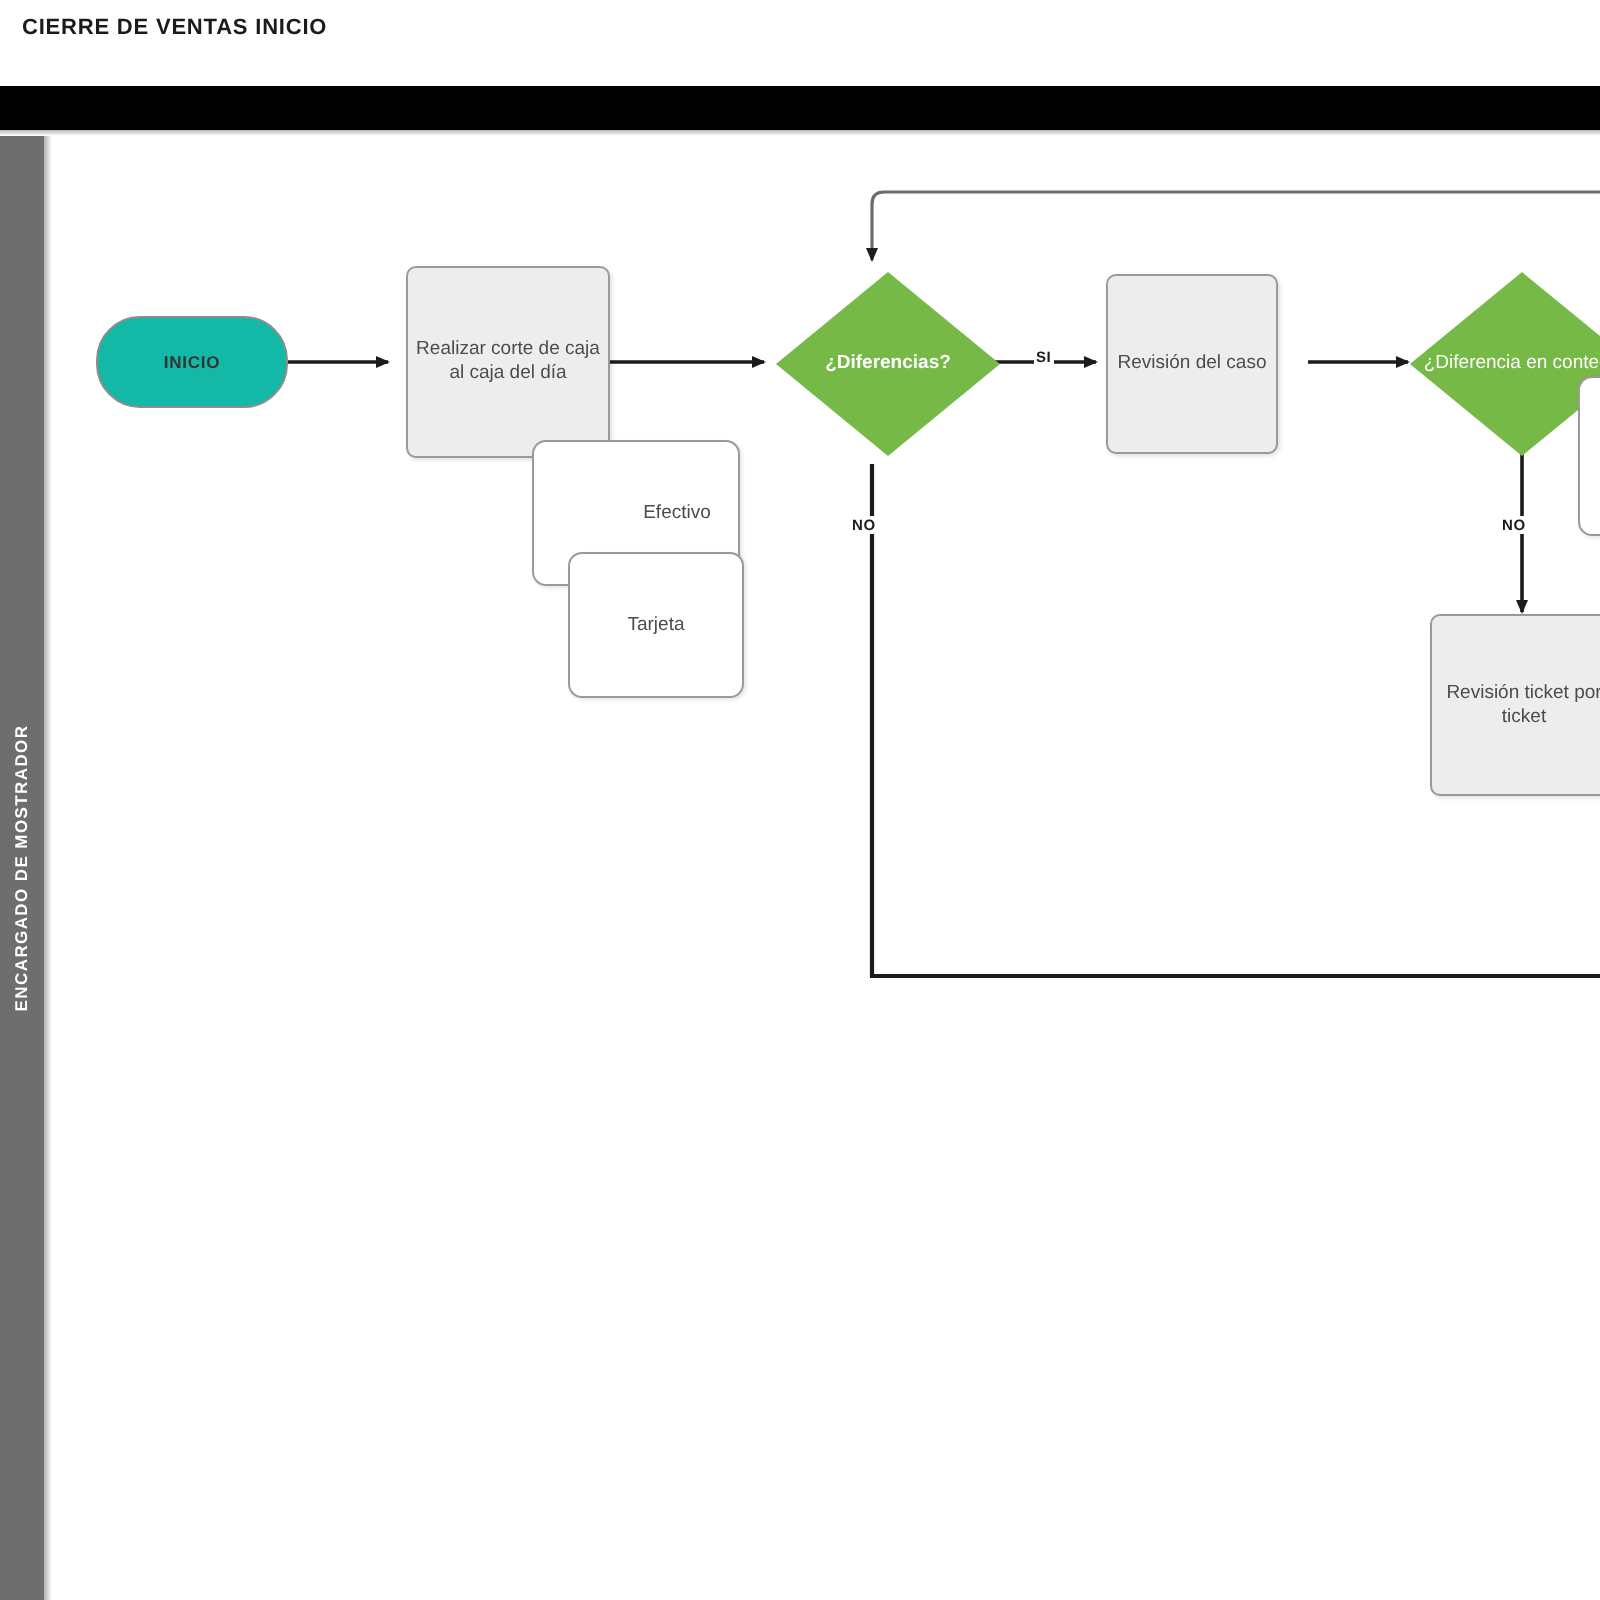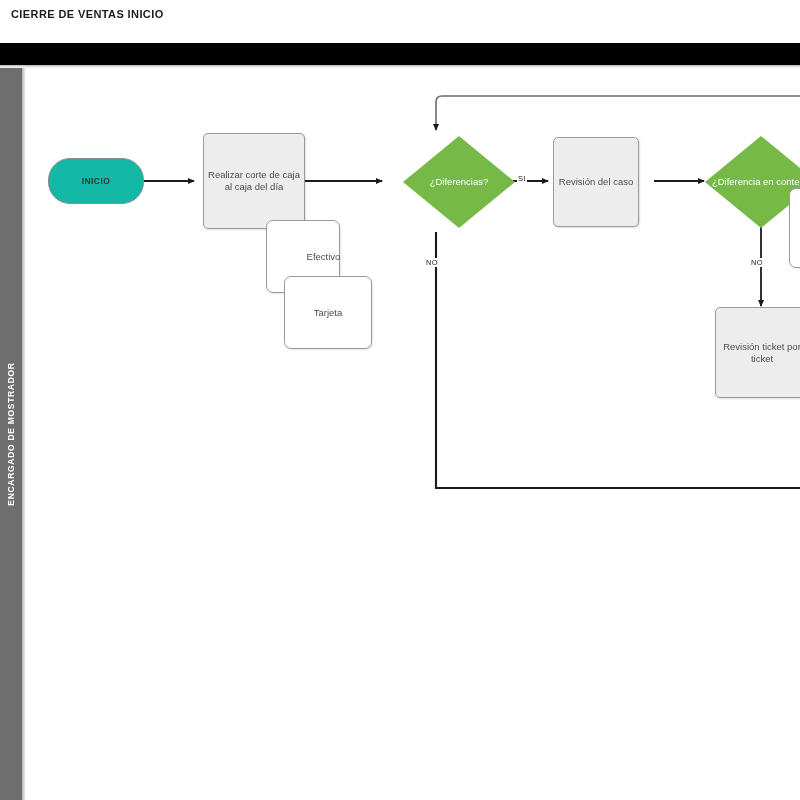--- a/index.html
+++ b/index.html
@@ -178,21 +178,21 @@
     position: relative;
     z-index: 2;
     font-size: 9.5px;
     color: #4c4c4c;
   }
 
   
   .edge-label {
     position: absolute;
     font-size: 7.5px;
-    font-weight: normal;
+    font-weight: bold;
     color: #1b1b1b;
     letter-spacing: 0.3px;
     background: #ffffff;
     padding: 0 1px;
     white-space: nowrap;
   }
 </style>
 </head>
 <body>
 
@@ -238,29 +238,29 @@
 
     <div class="node node-terminator" style="left:22px; top:90px; width:96px; height:46px;">
       <span>INICIO</span>
     </div>
 
     <div class="node node-process" style="left:177px; top:65px; width:102px; height:96px;">
       <span>Realizar corte de caja al caja del día</span>
     </div>
 
 
-    <div class="node node-doc" style="left:240px; top:152px; width:74px; height:73px;padding-left:41px;">
+    <div class="node node-doc" style="left:240px; top:152px; width:104px; height:73px;padding-left:41px;">
       <span>Efectivo</span>
     </div>
 
     <div class="node node-doc" style="left:248px; top:208px; width:88px; height:73px;margin-left:10px;">
       <span>Tarjeta</span>
     </div>
 
-    <div class="node node-decision" style="left:377px; top:68px; width:112px; height:92px;">
+    <div class="node node-decision" style="left:362px; top:68px; width:112px; height:92px;font-weight:bold;">
       <div class="diamond-shape"></div>
       <span class="diamond-text">¿Diferencias?</span>
     </div>
 
     <div class="node node-process" style="left:527px; top:69px; width:86px; height:90px;">
       <span>Revisión del caso</span>
     </div>
 
     <div class="node node-decision" style="left:679px; top:68px; width:112px; height:92px;">
       <div class="diamond-shape"></div>

